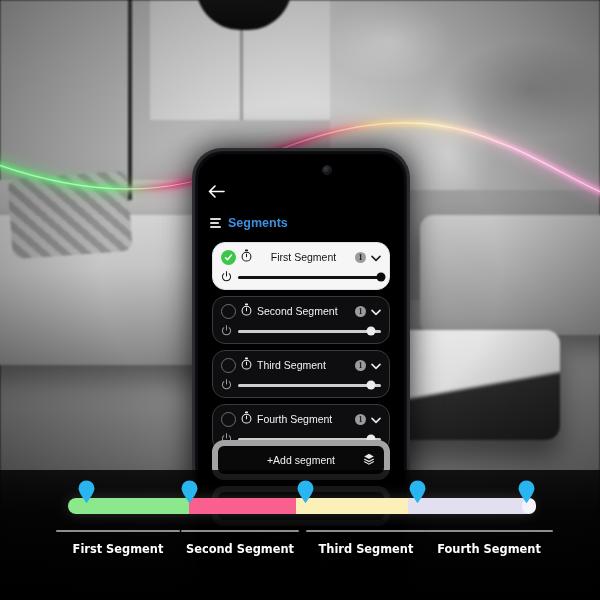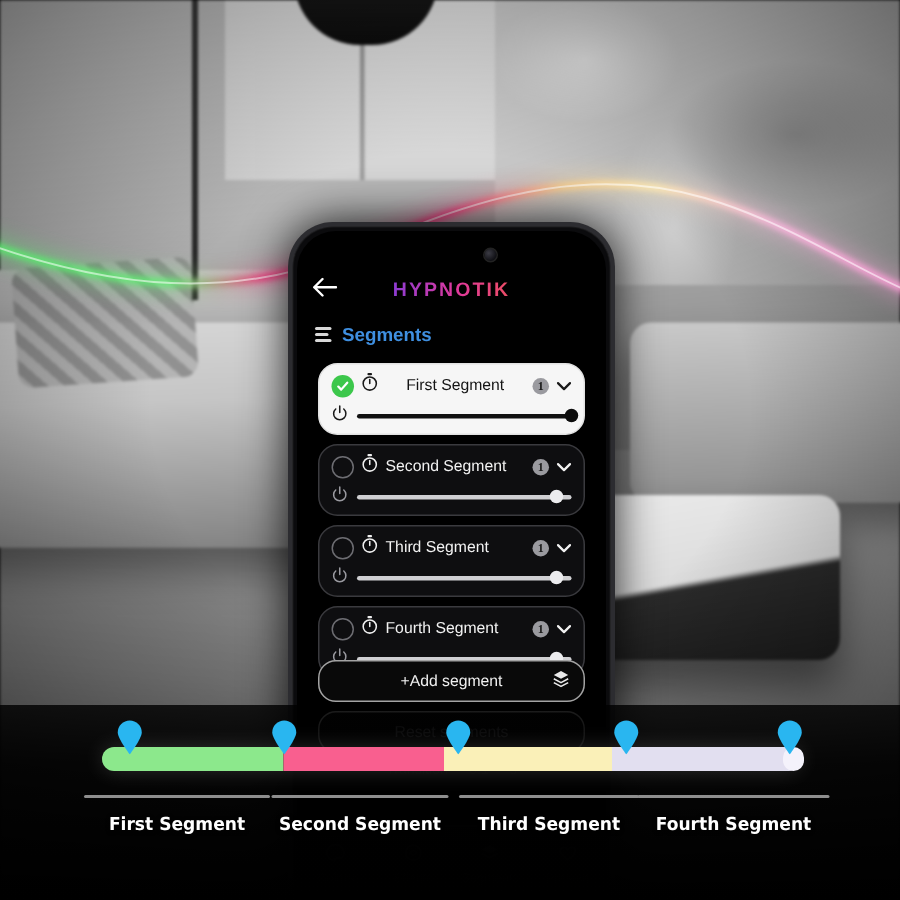--- a/index.html
+++ b/index.html
@@ -109,21 +109,21 @@
   .seg-row2 { display:flex; align-items:center; gap:6px; margin-top:5px; height:12px; }
   .pwr { flex:0 0 auto; }
   .slider { flex:1; height:3px; border-radius:2px; position:relative; }
   .seg-card.active .slider { background:#111; }
   .seg-card.inactive .slider { background:#cfcfd2; }
   .knob { position:absolute; top:50%; transform:translate(-50%,-50%); width:9px; height:9px;
     border-radius:50%; }
   .seg-card.active .knob { background:#0d0d0d; }
   .seg-card.inactive .knob { background:#ececee; }
 
-  .pill-btn { margin:0 14px 6px 14px; height:28px; border:1px solid #a3a3a3; border-radius:12px;
+  .pill-btn { margin:0 14px 6px 14px; height:40px; border:6px solid #a3a3a3; border-radius:12px;
     display:flex; align-items:center; justify-content:center; position:relative;
     font-size:10.5px; color:#f0f0f0; background:#090909; }
   .pill-btn.dim { color:#5e5e62; }
   .pill-btn .layers { position:absolute; right:9px; top:50%; transform:translateY(-50%); }
 
   .transition-row { display:flex; align-items:center; justify-content:center; gap:14px;
     margin-top:4px; font-size:9.5px; color:#2e2e32; }
 
   .bottom-nav { position:absolute; bottom:0; left:0; width:100%; height:50px;
     display:flex; border-top:1px solid #1a1a1c; background:#060608; }
@@ -199,21 +199,20 @@
       <div class="notch">
         <div class="notch-cam"></div>
       </div>
 
       <div class="app-header">
         <div class="back-arrow">
           <svg width="17" height="13" viewBox="0 0 17 13" fill="none">
             <path d="M7 1 L1.5 6.5 L7 12 M1.5 6.5 H16" stroke="#fff" stroke-width="1.6" stroke-linecap="round" stroke-linejoin="round"></path>
           </svg>
         </div>
-        <div class="brand">HYPNOTIK</div>
       </div>
 
       <div class="sec-title">
         <span class="hamb">
             <i></i>
             <i></i>
             <i></i>
           </span>
         <span class="sec-title-text">Segments</span>
       </div>

